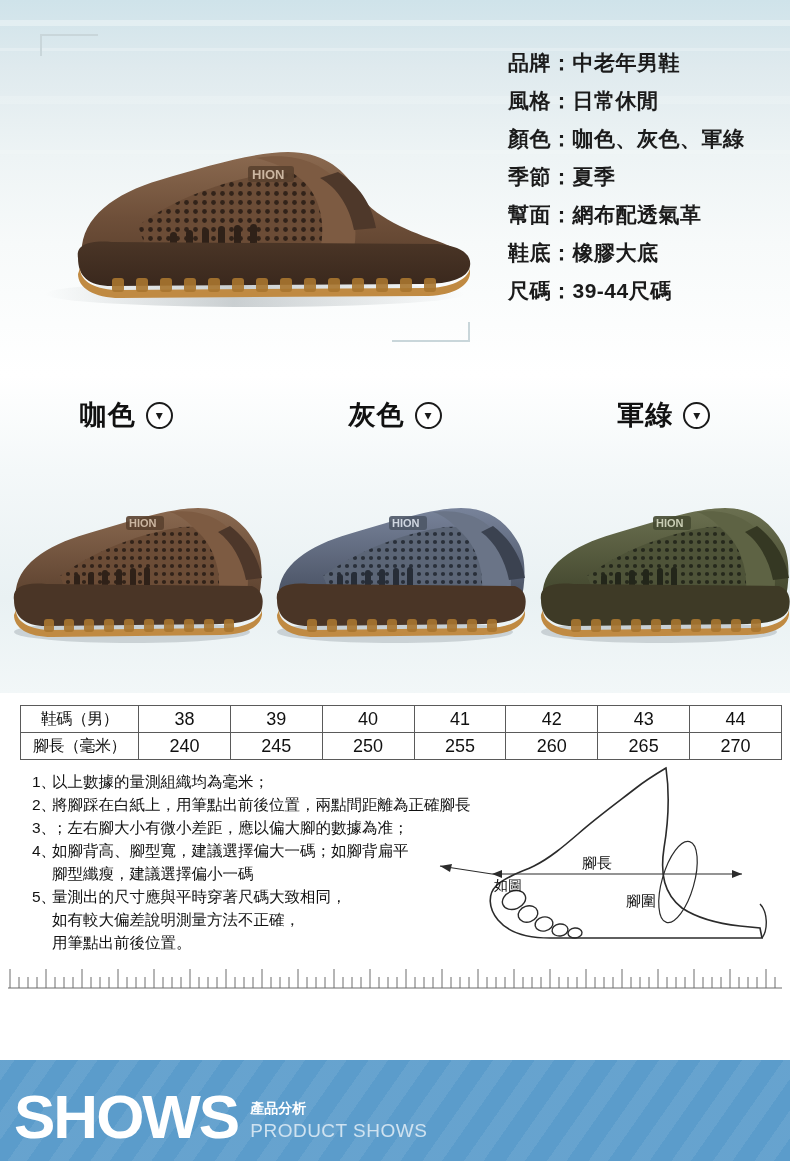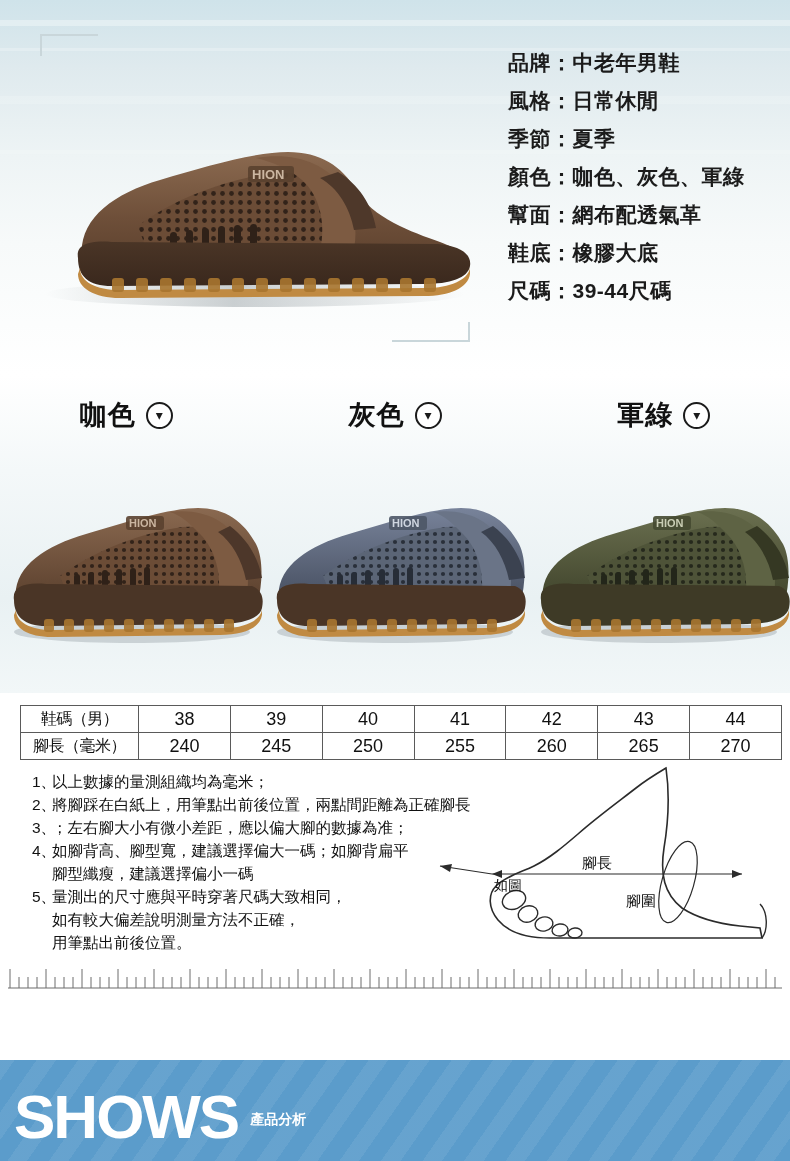--- a/index.html
+++ b/index.html
@@ -320,22 +320,22 @@
         <rect x="356" y="170" width="12" height="14" rx="3"></rect>
         <rect x="380" y="170" width="12" height="14" rx="3"></rect>
         <rect x="404" y="170" width="12" height="14" rx="3"></rect>
       </g>
     </svg>
   </div>
 
   <div class="spec-list">
     <div class="spec-row">品牌：中老年男鞋</div>
     <div class="spec-row">風格：日常休閒</div>
+    <div class="spec-row">顏色：咖色、灰色、軍綠</div>
     <div class="spec-row">季節：夏季</div>
-    <div class="spec-row">顏色：咖色、灰色、軍綠</div>
     <div class="spec-row">幫面：網布配透氣革</div>
     <div class="spec-row">鞋底：橡膠大底</div>
     <div class="spec-row">尺碼：39-44尺碼</div>
   </div>
 </div>
 
 <div class="colors-section">
   <div class="color-labels">
     <div class="color-label-cell">
       <span class="color-label-text">咖色</span>
@@ -690,15 +690,16 @@
   </div>
 </div>
 
 <div class="banner">
   <div class="banner-top-edge"></div>
   <div class="banner-stripes"></div>
   <div class="banner-inner">
     <div class="shows-big">SHOWS</div>
     <div class="banner-texts">
       <div class="banner-cn">產品分析</div>
+      <div class="banner-en">PRODUCT SHOWS</div>
     </div>
   </div>
 </div>
 
 </body></html>

